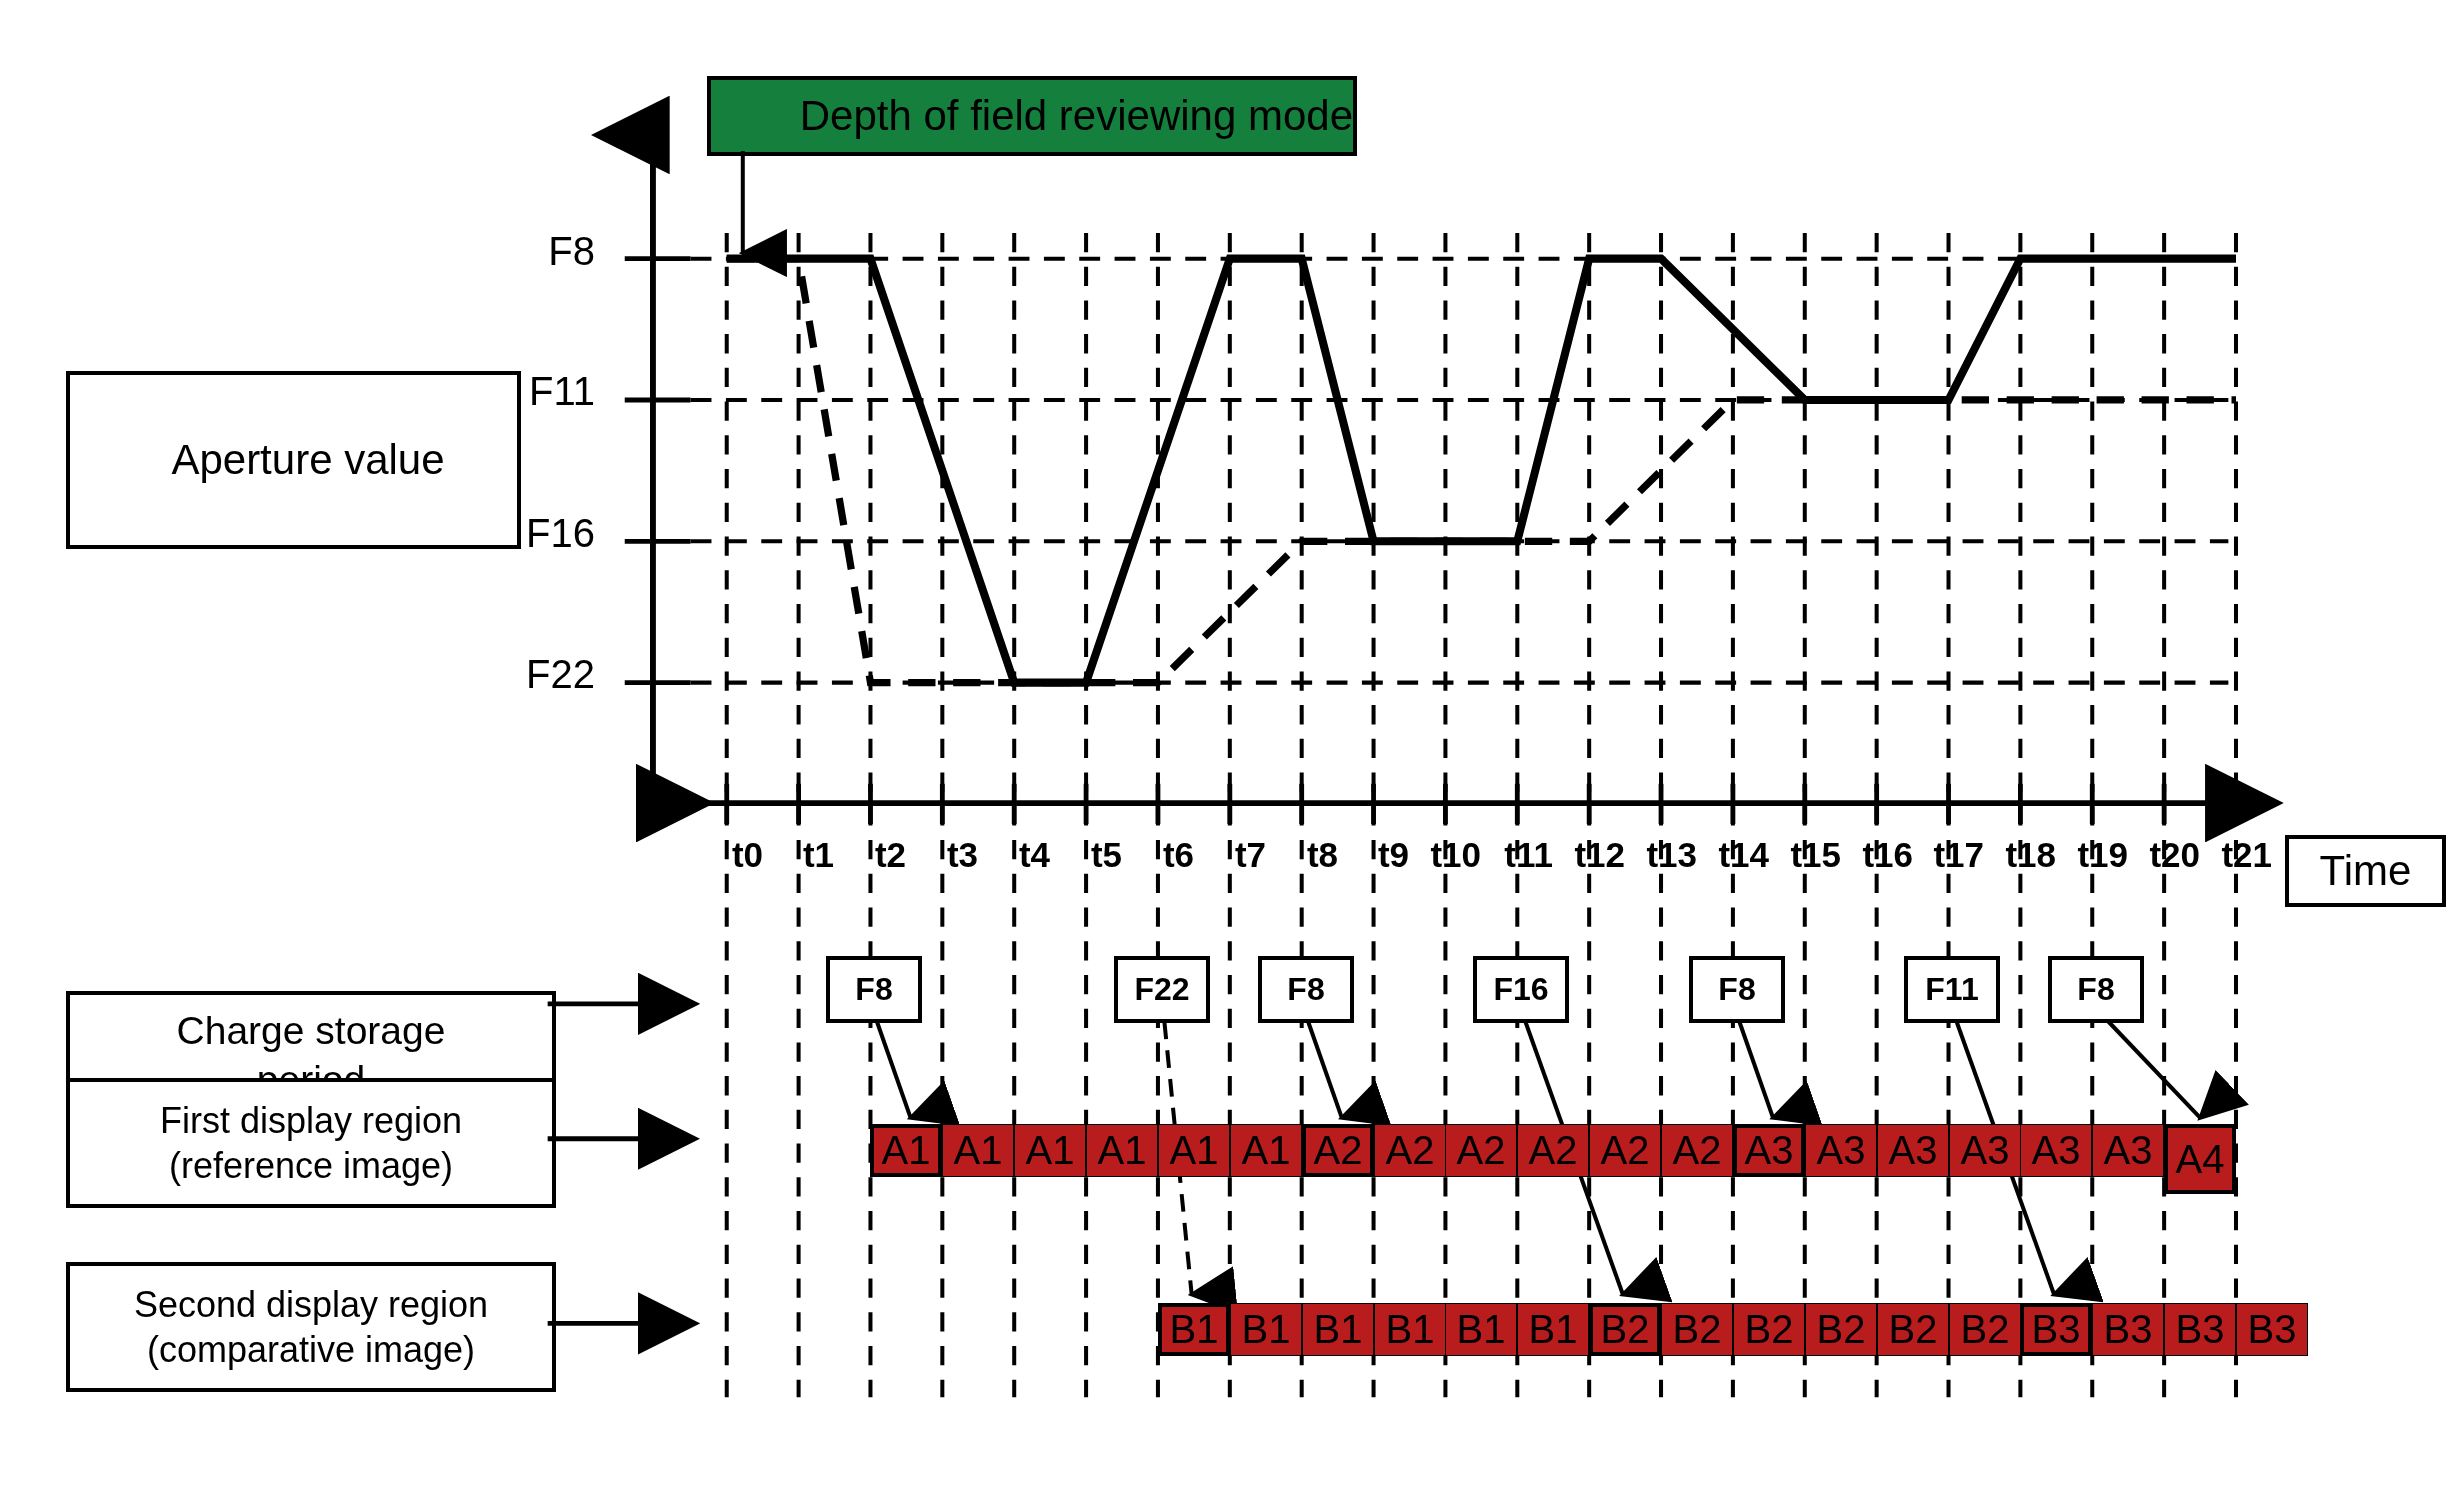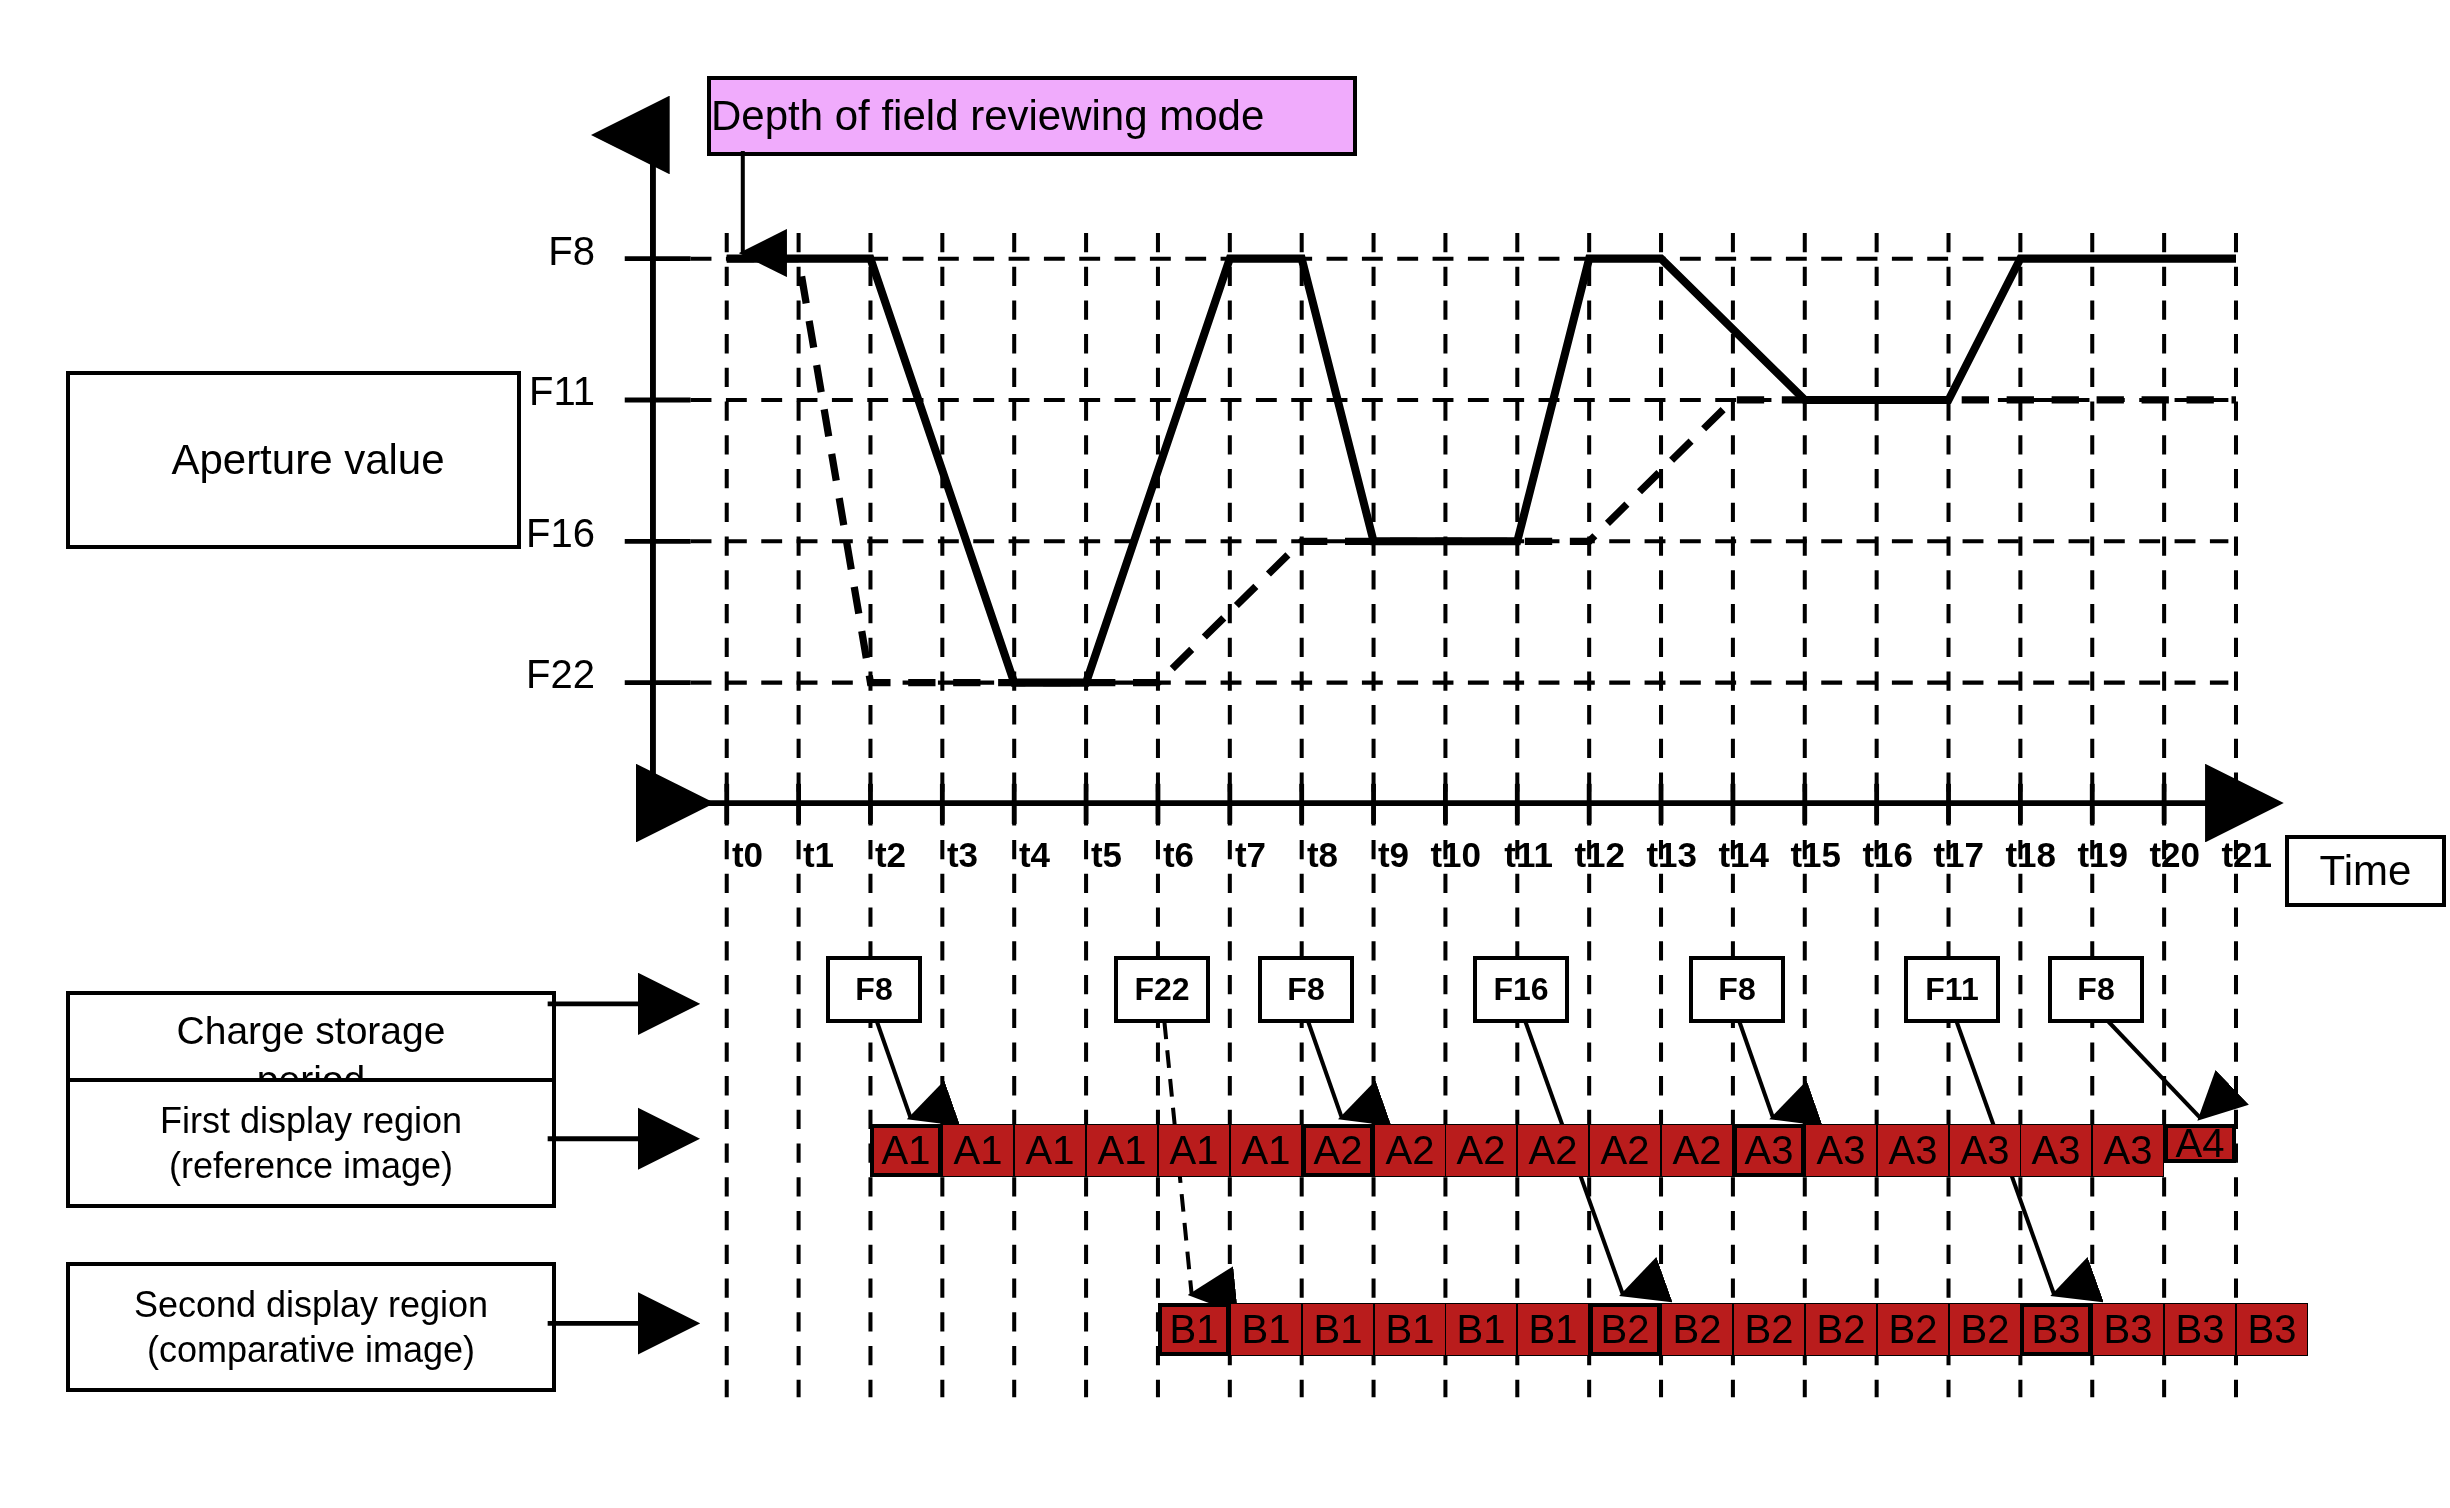--- a/index.html
+++ b/index.html
@@ -1,19 +1,19 @@
 <!DOCTYPE html>
 <html style="font-size:13px"><head>
 <meta charset="utf-8">
 <style>
   html,body{margin:0;padding:0;background:#fff;}
   body{width:2450px;height:1509px;position:relative;font-family:"Liberation Sans",sans-serif;color:#000;overflow:hidden;}
   .lbox{position:absolute;border:4px solid #000;background:#fff;display:flex;align-items:center;justify-content:center;text-align:center;line-height:1.25;}
   .lbox span{display:block;}
-  .titlebox{position:absolute;border:4px solid #000;background:#f0abfc;display:flex;align-items:center;justify-content:flex-start;}
+  .titlebox{position:absolute;border:4px solid #000;background:#15803d;display:flex;align-items:center;justify-content:flex-end;}
   .axlabel{position:absolute;text-align:right;font-size:40px;}
   .tlabel{position:absolute;text-align:right;font-size:35px;font-weight:bold;}
   .fbox{position:absolute;border:4.8px solid #000;background:#fff;display:flex;align-items:center;justify-content:center;font-size:32px;font-weight:bold;}
   .cell{position:absolute;box-sizing:border-box;border:1.6px solid #000;background:#b91c1c;display:flex;align-items:center;justify-content:center;font-size:40px;}
   .cell.bold{border:4.8px solid #000;z-index:5;}
   svg{position:absolute;left:0;top:0;pointer-events:none;}
   .timebox{position:absolute;border:4px solid #000;background:#fff;display:flex;align-items:center;justify-content:center;font-size:42px;}
 </style>
 </head>
 <body>
@@ -199,21 +199,21 @@
     <div class="cell" style="left: 1445px; top: 1124px; width: 72px; height: 53px;">A2</div>
     <div class="cell" style="left: 1517px; top: 1124px; width: 72px; height: 53px;">A2</div>
     <div class="cell" style="left: 1589px; top: 1124px; width: 72px; height: 53px;">A2</div>
     <div class="cell" style="left: 1661px; top: 1124px; width: 72px; height: 53px;">A2</div>
     <div class="cell bold" style="left: 1733px; top: 1124px; width: 72px; height: 53px;">A3</div>
     <div class="cell" style="left: 1805px; top: 1124px; width: 72px; height: 53px;">A3</div>
     <div class="cell" style="left: 1877px; top: 1124px; width: 72px; height: 53px;">A3</div>
     <div class="cell" style="left: 1949px; top: 1124px; width: 72px; height: 53px;">A3</div>
     <div class="cell" style="left: 2020px; top: 1124px; width: 72px; height: 53px;">A3</div>
     <div class="cell" style="left: 2092px; top: 1124px; width: 72px; height: 53px;">A3</div>
-    <div class="cell bold" style="left: 2164px; top: 1124px; width: 72px; height: 39px;">A4</div>
+    <div class="cell bold" style="left: 2164px; top: 1124px; width: 72px; height: 70px;">A4</div>
   </div>
 
 <div id="brow">
     <div class="cell bold" style="left: 1158px; top: 1303px; width: 72px; height: 53px;">B1</div>
     <div class="cell" style="left: 1230px; top: 1303px; width: 72px; height: 53px;">B1</div>
     <div class="cell" style="left: 1302px; top: 1303px; width: 72px; height: 53px;">B1</div>
     <div class="cell" style="left: 1374px; top: 1303px; width: 72px; height: 53px;">B1</div>
     <div class="cell" style="left: 1445px; top: 1303px; width: 72px; height: 53px;">B1</div>
     <div class="cell" style="left: 1517px; top: 1303px; width: 72px; height: 53px;">B1</div>
     <div class="cell bold" style="left: 1589px; top: 1303px; width: 72px; height: 53px;">B2</div>

